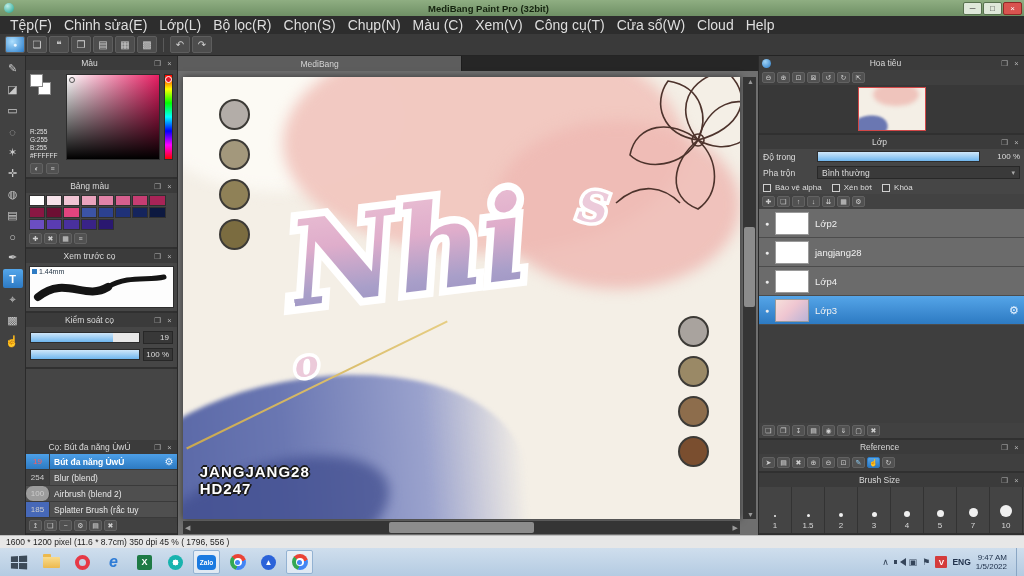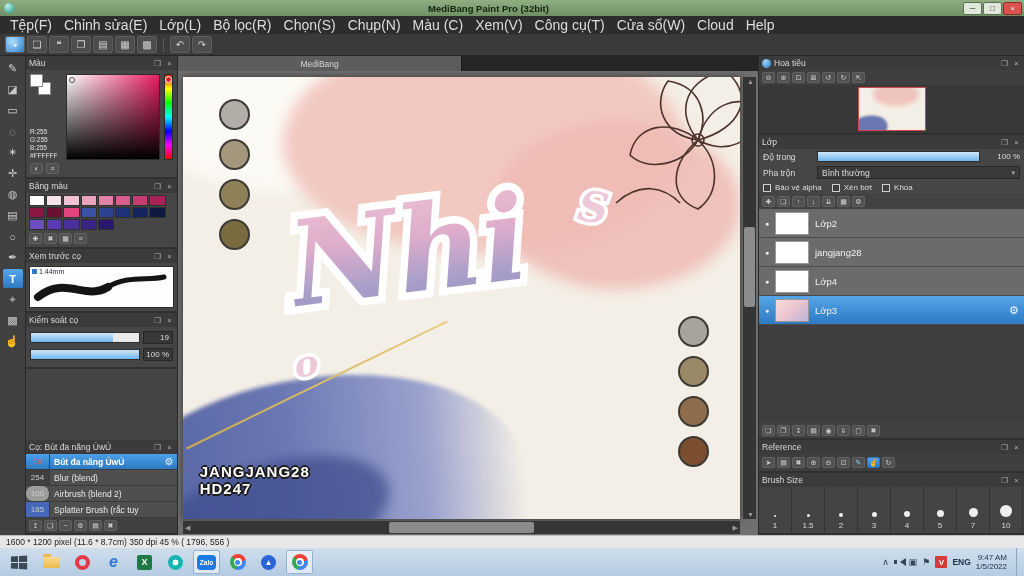--- a/index.html
+++ b/index.html
@@ -29,21 +29,21 @@
   .main { flex:1; display:flex; min-height:0; }
 
   .toolstrip { width:26px; background:#414141; border-right:1px solid #2a2a2a; display:flex; flex-direction:column; align-items:center; padding-top:3px; gap:2px; flex:0 0 auto; }
   .tool { width:20px; height:19px; color:#c9c9c9; font-size:11px; display:flex; align-items:center; justify-content:center; border-radius:2px; }
   .tool.selected { background:linear-gradient(#54a6ea,#2d7ac4); color:#fff; font-weight:bold; }
 
   
   .leftcol { width:152px; background:#464646; border-right:1px solid #2a2a2a; display:flex; flex-direction:column; flex:0 0 auto; }
   .panel { border-bottom:2px solid #303030; }
   .phead { height:14px; background:#3b3b3b; display:flex; align-items:center; gap:3px; padding:0 3px; }
-  .phead .ttl { flex:1; color:#d9d9d9; font-size:8.5px; }
+  .phead .ttl { flex:1; text-align:center; color:#d9d9d9; font-size:8.5px; }
   .ph-ic { color:#b5b5b5; font-size:7.5px; width:9px; text-align:center; }
 
   .colorwrap { display:flex; gap:4px; padding:4px 4px 2px 4px; }
   .cw-left { width:32px; display:flex; flex-direction:column; }
   .fgbg { position:relative; width:24px; height:22px; }
   .fgbg .sq { position:absolute; width:13px; height:13px; background:#fff; border:1px solid #8a8a8a; }
   .fgbg .sq.bg2 { left:8px; top:8px; }
   .rgbtxt { margin-top:auto; color:#e2e2e2; font-size:6.5px; line-height:8px; }
   .gradbox { position:relative; flex:1; height:86px; border:1px solid #2d2d2d;
     background:linear-gradient(to bottom, rgba(0,0,0,0) 0%, #000 100%), linear-gradient(to right, #ffffff 0%, #e81e63 100%); }

